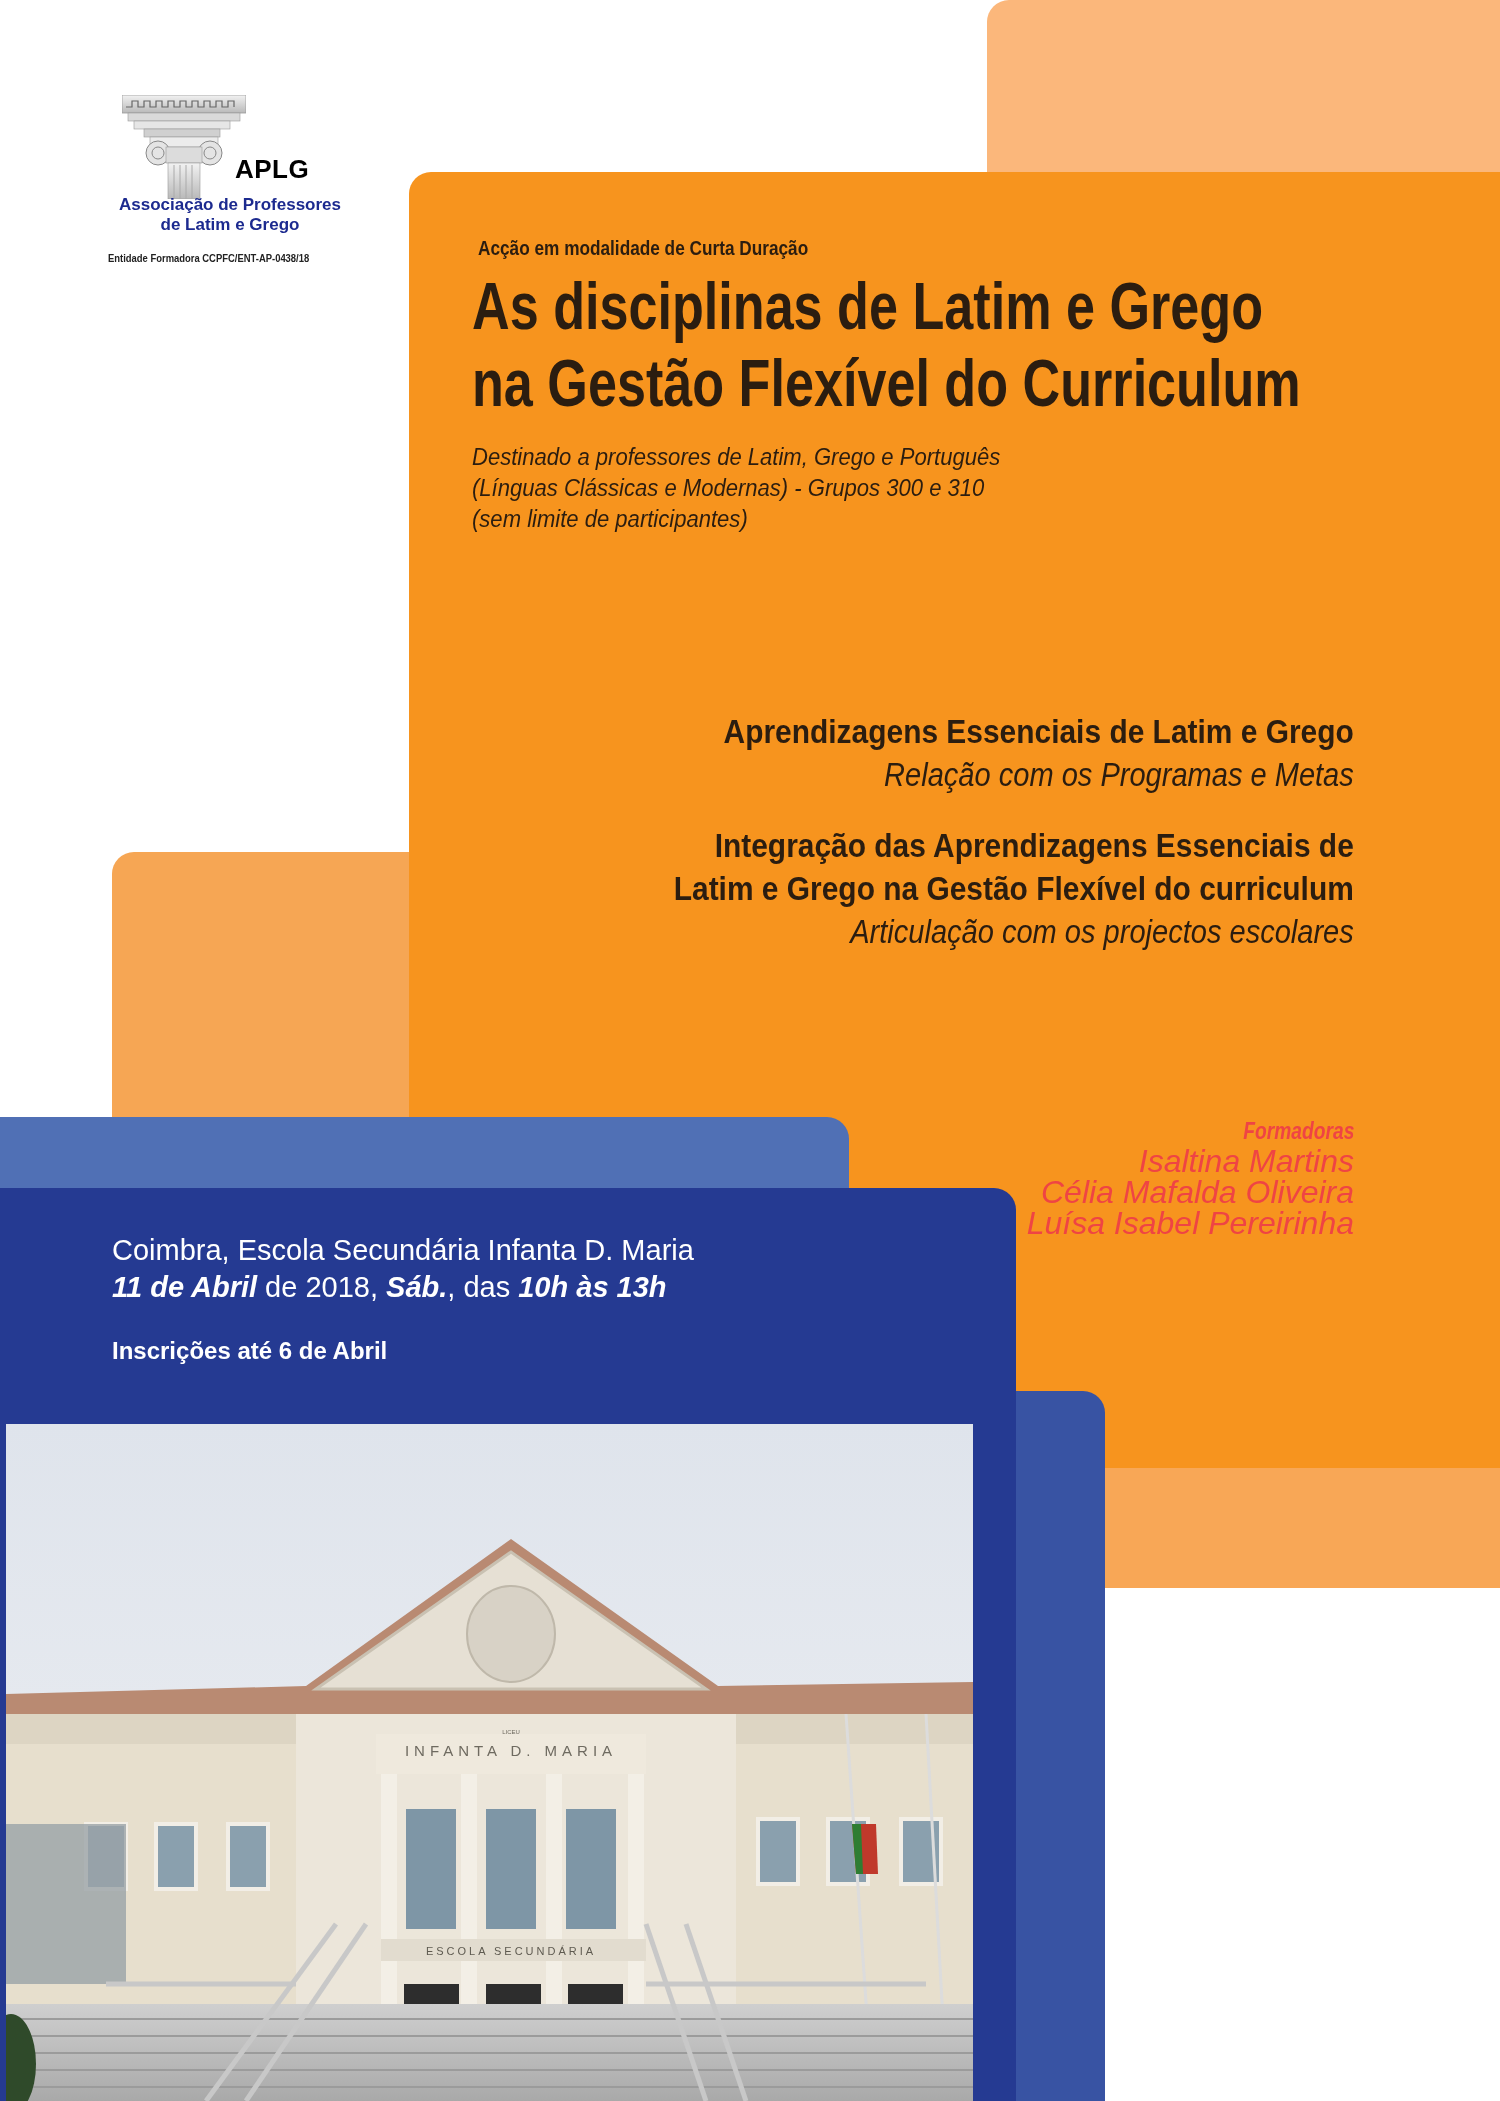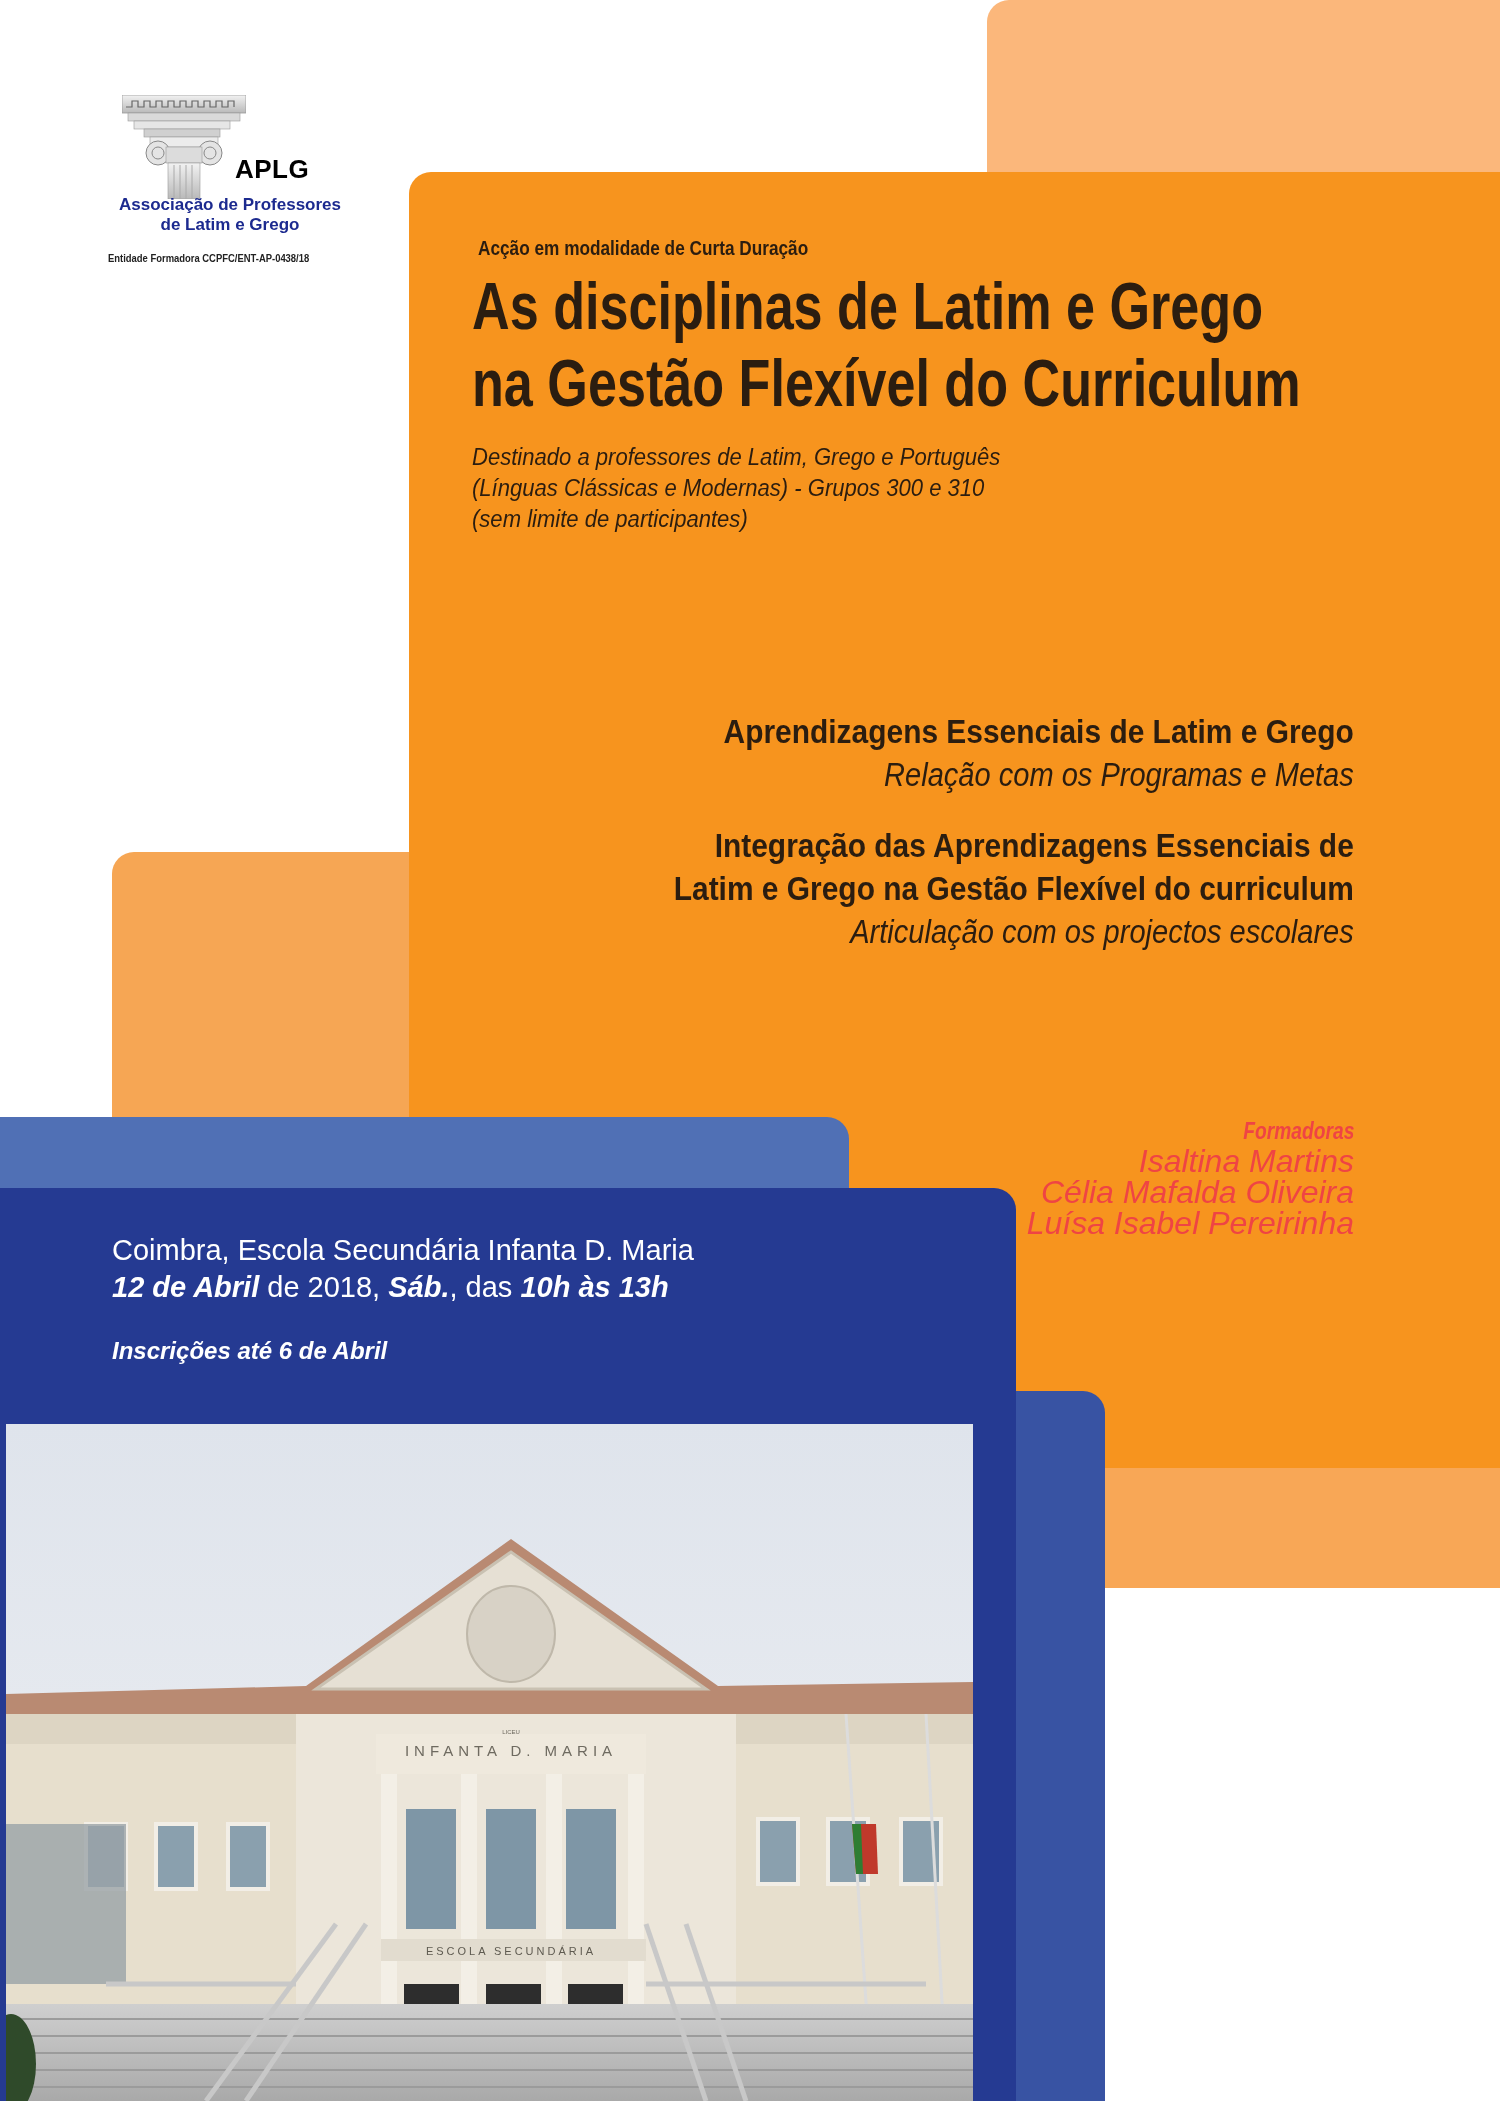--- a/index.html
+++ b/index.html
@@ -34,21 +34,21 @@
 
     .trainers { position: absolute; right: 146px; top: 1116px; text-align: right; color: #ef4444; font-style: italic; }
     .trainers-title { font-weight: 700; font-size: 24px; line-height: 30px; transform: scaleX(0.8); transform-origin: right; }
     .trainer { font-size: 32px; line-height: 31px; white-space: nowrap; }
 
     
     .info { position: absolute; left: 112px; top: 1232px; color: #ffffff; }
     .info-line { font-size: 29px; line-height: 37px; white-space: nowrap; }
     .info-line b { font-style: italic; }
     .info-gap { height: 30px; }
-    .info-deadline { font-weight: 700; font-style: italic; font-size: 24px; line-height: 30px; }
+    .info-deadline { font-weight: 700; font-size: 24px; line-height: 30px; }
     .info-url { font-size: 24px; line-height: 28px; }
 
     
     .photo { position: absolute; left: 6px; top: 1424px; width: 967px; height: 677px; overflow: hidden; }
     .photo svg { display: block; }
   </style>
 </head>
 <body>
 
 <div class="shape peach-top"></div>
@@ -119,21 +119,21 @@
 <div class="trainers">
   <div class="trainers-title">Formadoras</div>
   <div class="trainer">Isaltina Martins</div>
   <div class="trainer">Célia Mafalda Oliveira</div>
   <div class="trainer">Luísa Isabel Pereirinha</div>
 </div>
 
 <div class="info">
   <div class="info-line">Coimbra, Escola Secundária Infanta D. Maria</div>
   <div class="info-line">
-    <b>12 de Abril</b><span> de 2018, </span><b>Sáb.</b><span>,  das </span><b>10h às 13h</b>
+    <b>11 de Abril</b><span> de 2018, </span><b>Sáb.</b><span>,  das </span><b>10h às 13h</b>
   </div>
   <div class="info-gap"></div>
   <div class="info-deadline">Inscrições até 6 de Abril</div>
 </div>
 
 <div class="photo">
   <svg width="967" height="677" viewBox="0 0 967 677">
     <defs>
       <linearGradient id="sky" x1="0" y1="0" x2="0" y2="1">
         <stop offset="0" stop-color="#dfe4ec"></stop>

